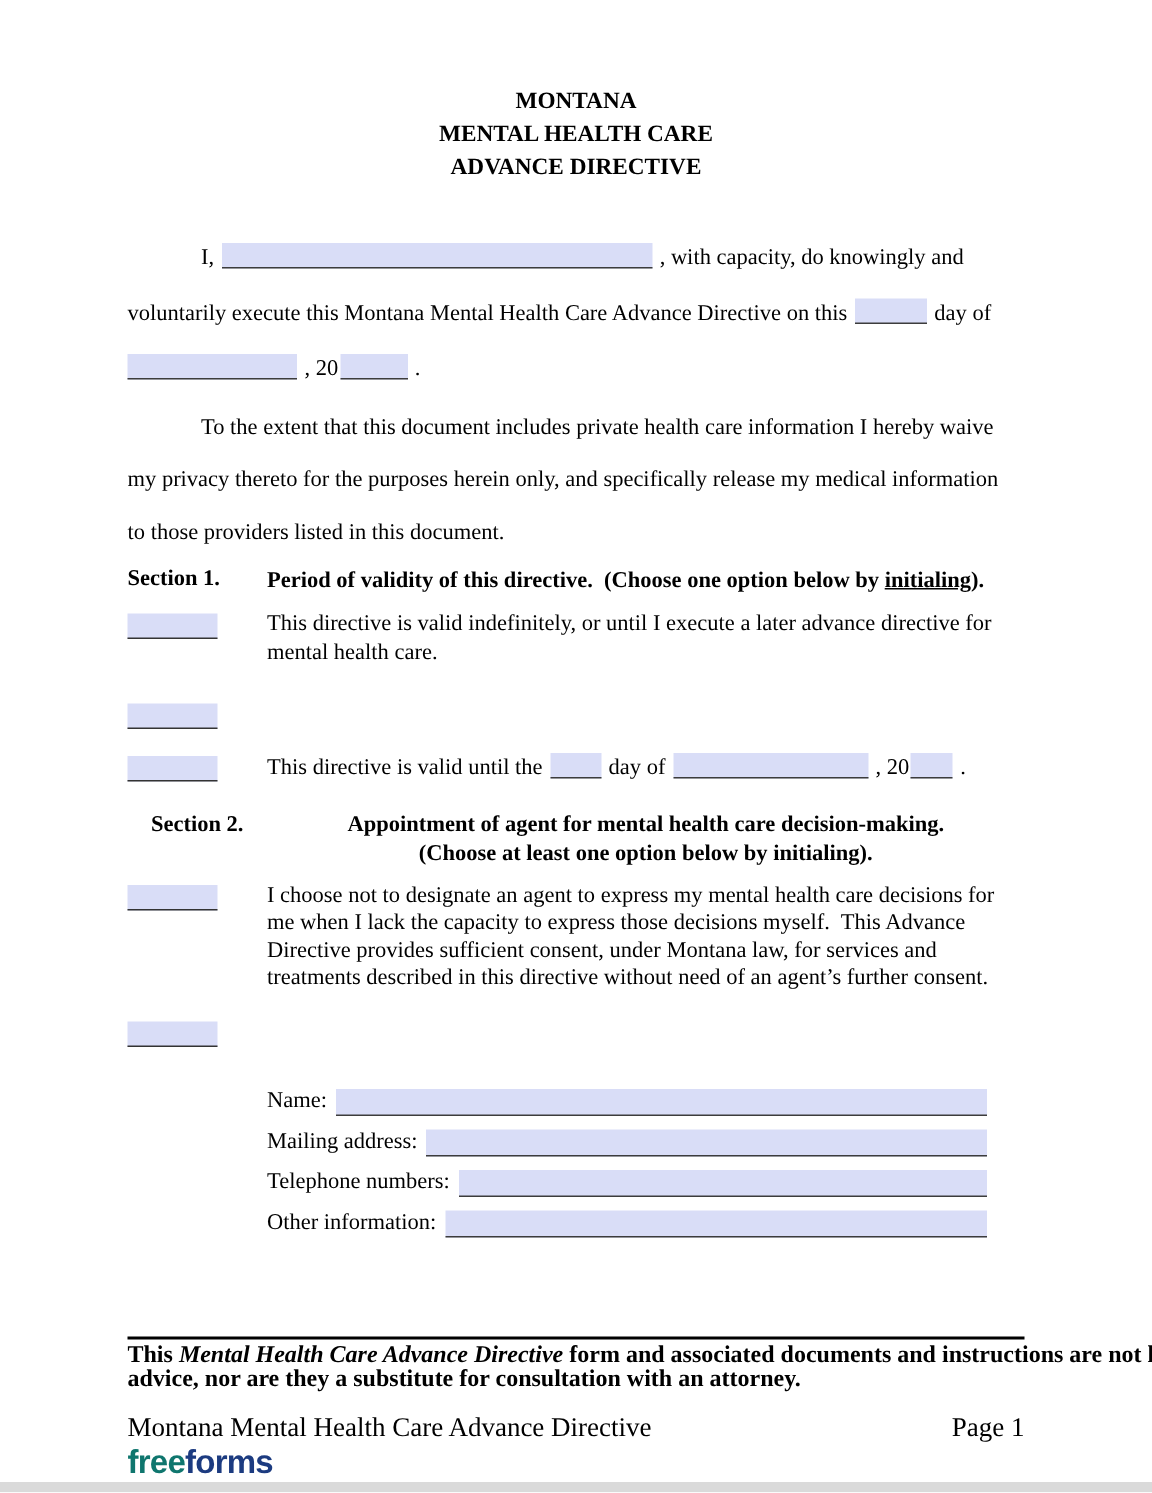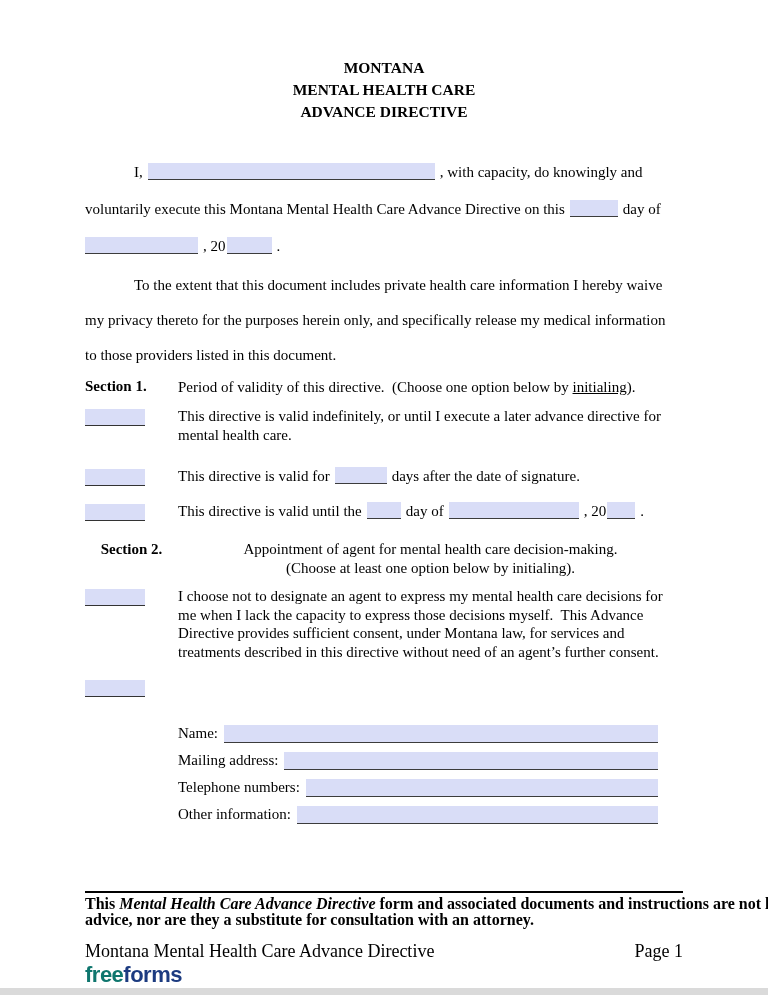--- a/index.html
+++ b/index.html
@@ -37,21 +37,21 @@
   .b-month{width:113px;}
   .b-year{width:45px;}
   .b-days{width:52px;}
   .b-day-sm{width:34px;}
   .b-month2{width:130px;}
   .b-year-sm{width:28px;}
 
   
   .secrow{display:grid;grid-template-columns:93px 1fr;}
   .sec-label{font-weight:bold;}
-  .sec-head{font-weight:normal;line-height:19px;}
+  .sec-head{font-weight:bold;line-height:19px;}
   .s1head{margin-top:5px;}
   .s2head{margin-top:19px;line-height:18.5px;text-align:center;}
   .u{text-decoration:underline;}
 
   .optrow{display:grid;grid-template-columns:93px 1fr;}
   .opt-text{line-height:18.5px;}
   .init-blank{
     display:block;width:60px;height:16px;margin-top:2px;
     background:#d9ddf7;border-bottom:1.5px solid #333;
   }
@@ -117,21 +117,20 @@
       <div class="opt-text">
         <div class="line">This directive is valid indefinitely, or until I execute a later advance directive for</div>
         <div class="line">mental health care.</div>
       </div>
     </div>
 
     <div class="optrow opt2">
       <div>
           <span class="init-blank"></span>
         </div>
-      <div class="opt-text line"><span>This directive is valid for</span><span class="blank b-days"></span><span>days after the date of signature.</span></div>
     </div>
 
     <div class="optrow opt3">
       <div>
           <span class="init-blank"></span>
         </div>
       <div class="opt-text line"><span>This directive is valid until the</span><span class="blank b-day-sm"></span><span>day of</span><span class="blank b-month2"></span><span>, 20</span><span class="blank b-year-sm" style="margin-left:1px;"></span><span>.</span></div>
     </div>
 
     <div class="secrow s2head">

